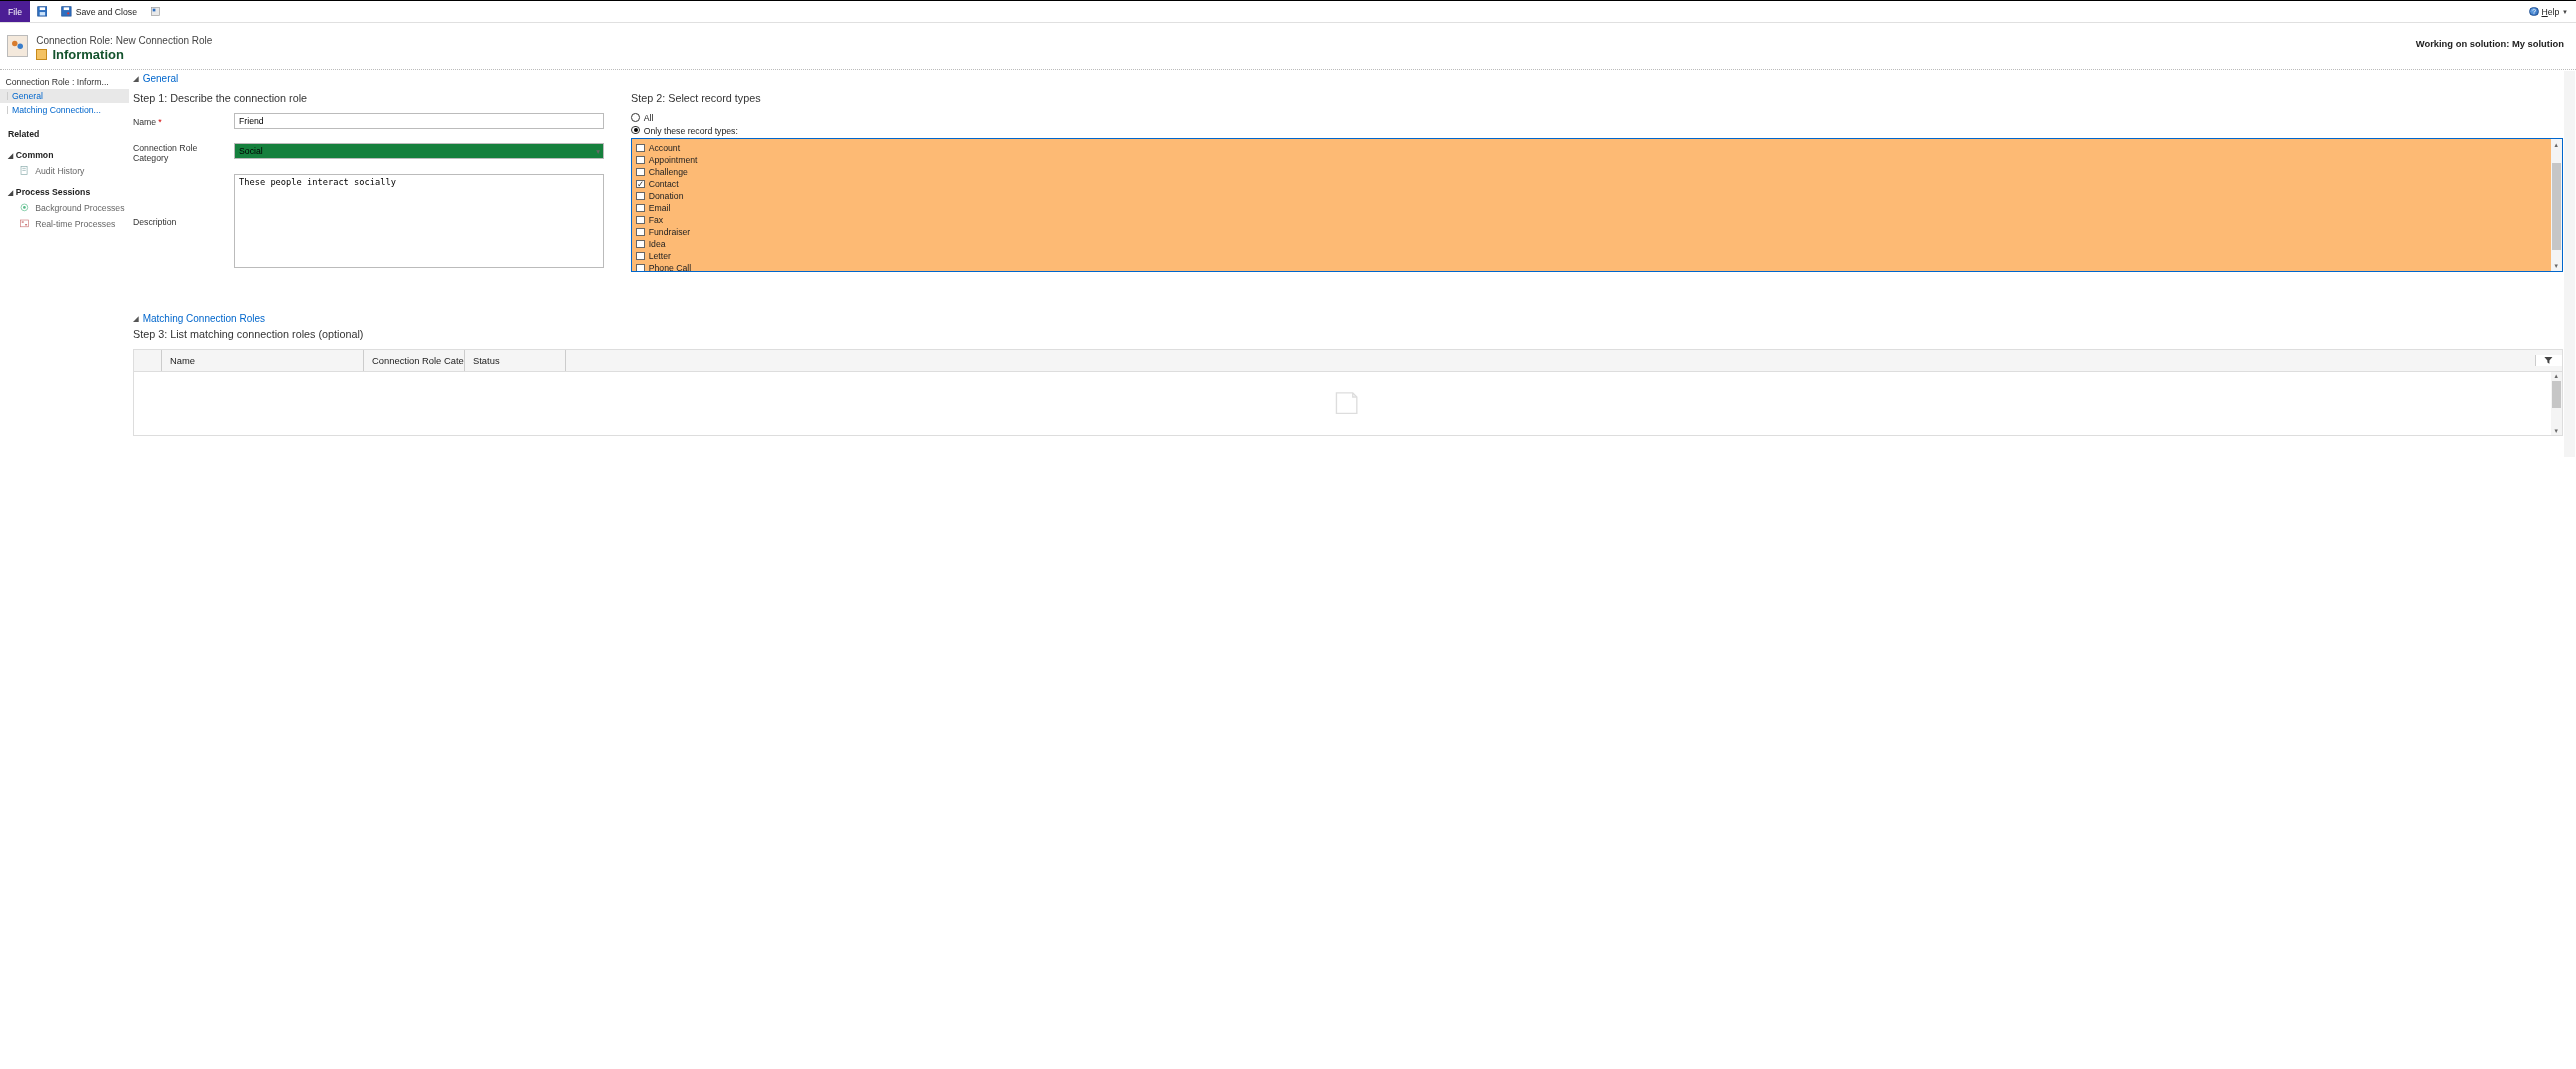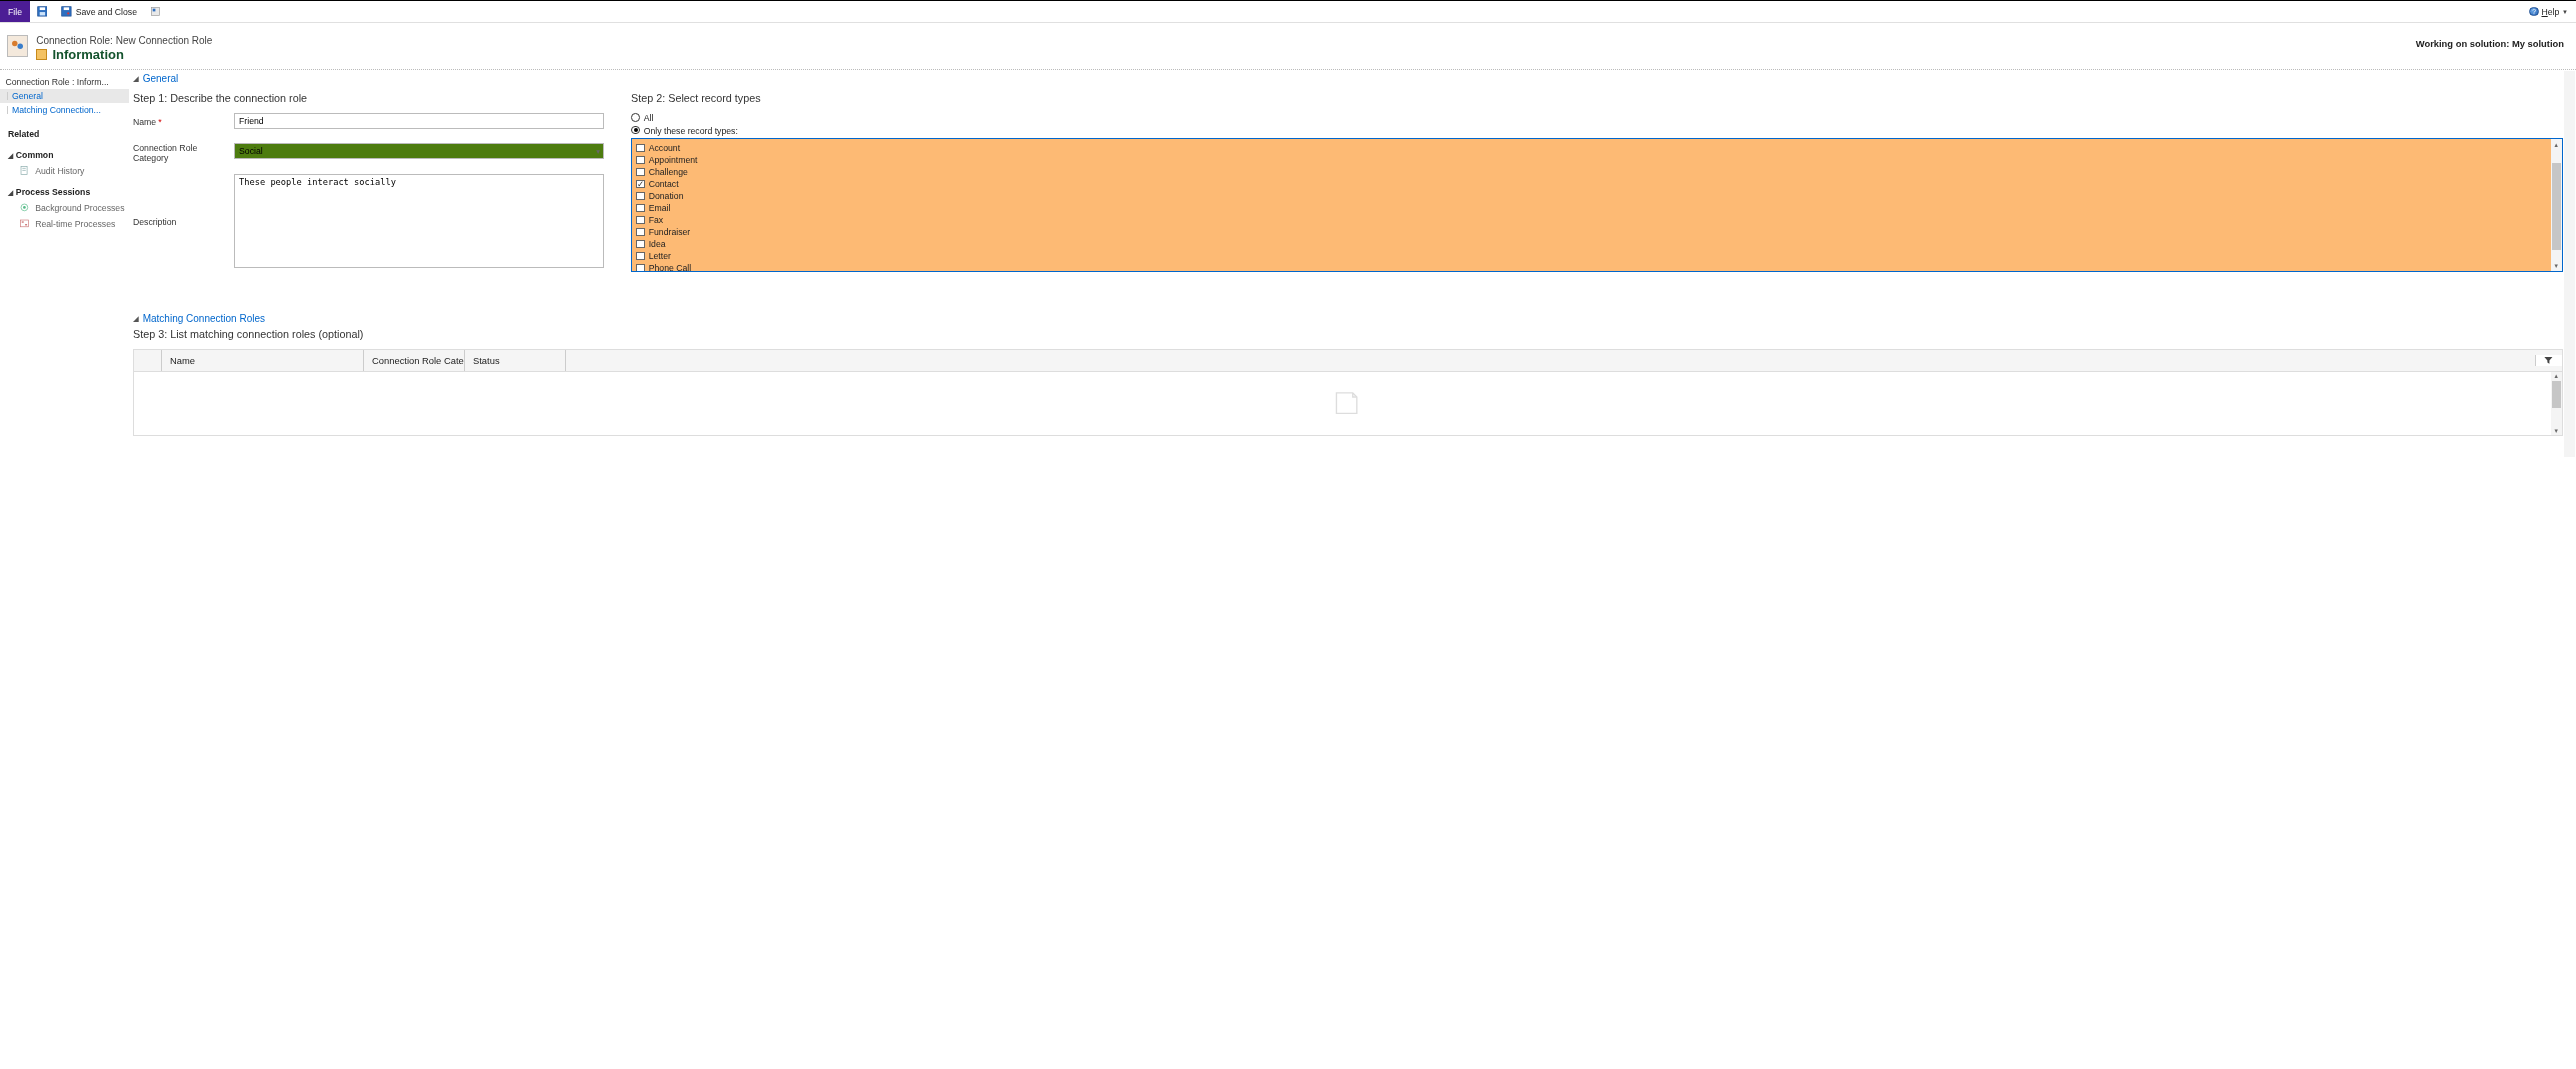--- a/index.html
+++ b/index.html
@@ -159,21 +159,21 @@
   }
   .req { color:#d40000; margin-left:2px; }
   .text-input {
     flex:1;
     border:0.7px solid #bbb; height:16px; padding:1.3px 4px; font-size:8.7px;
   }
   .select-wrap { flex:1; position:relative; }
   .select-input {
     width:100%;
     border:0.7px solid #bbb; height:16px; padding:1.3px 15px 1.3px 4px; font-size:8.7px;
-    appearance:none; background:#4d7c0f;
+    appearance:none; background:#15803d;
   }
   .select-arrow {
     position:absolute; right:4px; top:50%; transform:translateY(-50%);
     pointer-events:none; color:#666; font-size:7.4px;
   }
   .textarea {
     flex:1; border:0.7px solid #bbb; height:94px; padding:2.7px 4px; font-size:8.7px; resize:none;
   }
 
   .radio-row { display:flex; align-items:flex-start; gap:4px; margin:1.3px 0 2.7px 0; font-size:8.7px; cursor:pointer;}

